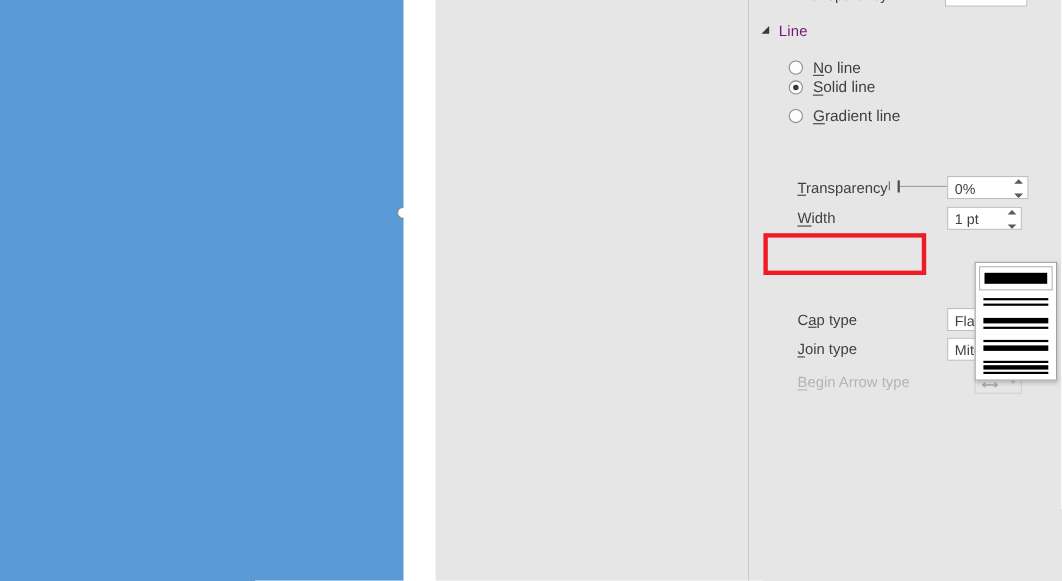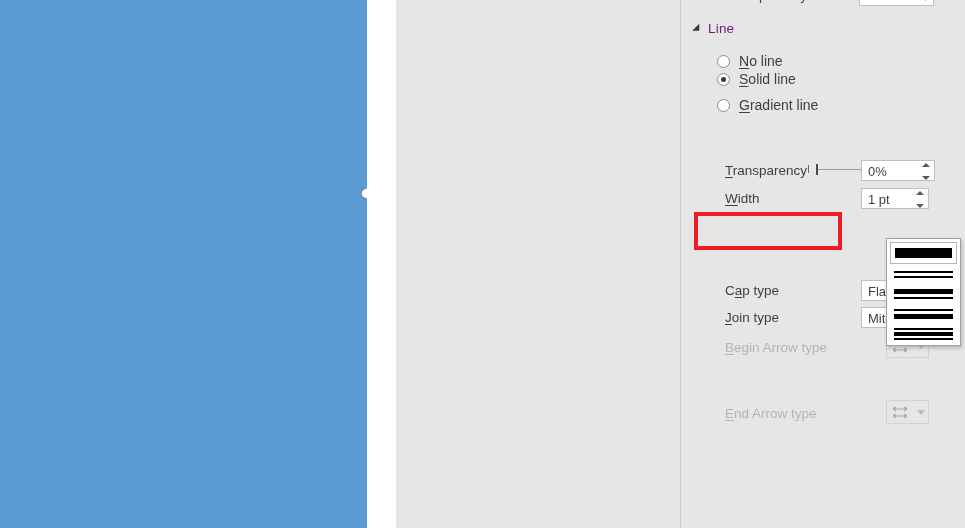--- a/index.html
+++ b/index.html
@@ -368,34 +368,20 @@
             <path d="M3 11 H17 M3 11 l3 -2 M3 11 l3 2 M17 11 l-3 -2 M17 11 l-3 2" stroke="#a8a8a8" stroke-width="1.2" fill="none"></path>
           </svg>
         </div>
         <div class="split-arrow">
           <span class="caret disabled"></span>
         </div>
       </div>
     </div>
 
 
-    <div class="prop-row" style="top:402px">
-      <div class="prop-label disabled"><span class="u">E</span>nd Arrow type</div>
-      <div class="btn-split ghost" style="left:205px; top:-2px; width:43px; height:24px;">
-        <div class="split-main">
-          <svg width="20" height="15" viewBox="0 0 20 15">
-            <path d="M3 4 H17 M3 4 l3 -2 M3 4 l3 2 M17 4 l-3 -2 M17 4 l-3 2" stroke="#a8a8a8" stroke-width="1.2" fill="none"></path>
-            <path d="M3 11 H17 M3 11 l3 -2 M3 11 l3 2 M17 11 l-3 -2 M17 11 l-3 2" stroke="#a8a8a8" stroke-width="1.2" fill="none"></path>
-          </svg>
-        </div>
-        <div class="split-arrow">
-          <span class="caret disabled"></span>
-        </div>
-      </div>
-    </div>
 
 
   </div>
 
   <div class="dropdown">
     <div class="dd-item selected">
       <span class="ln" style="height:10px"></span>
     </div>
     <div class="dd-item">
       <span class="ln" style="height:2px"></span>

